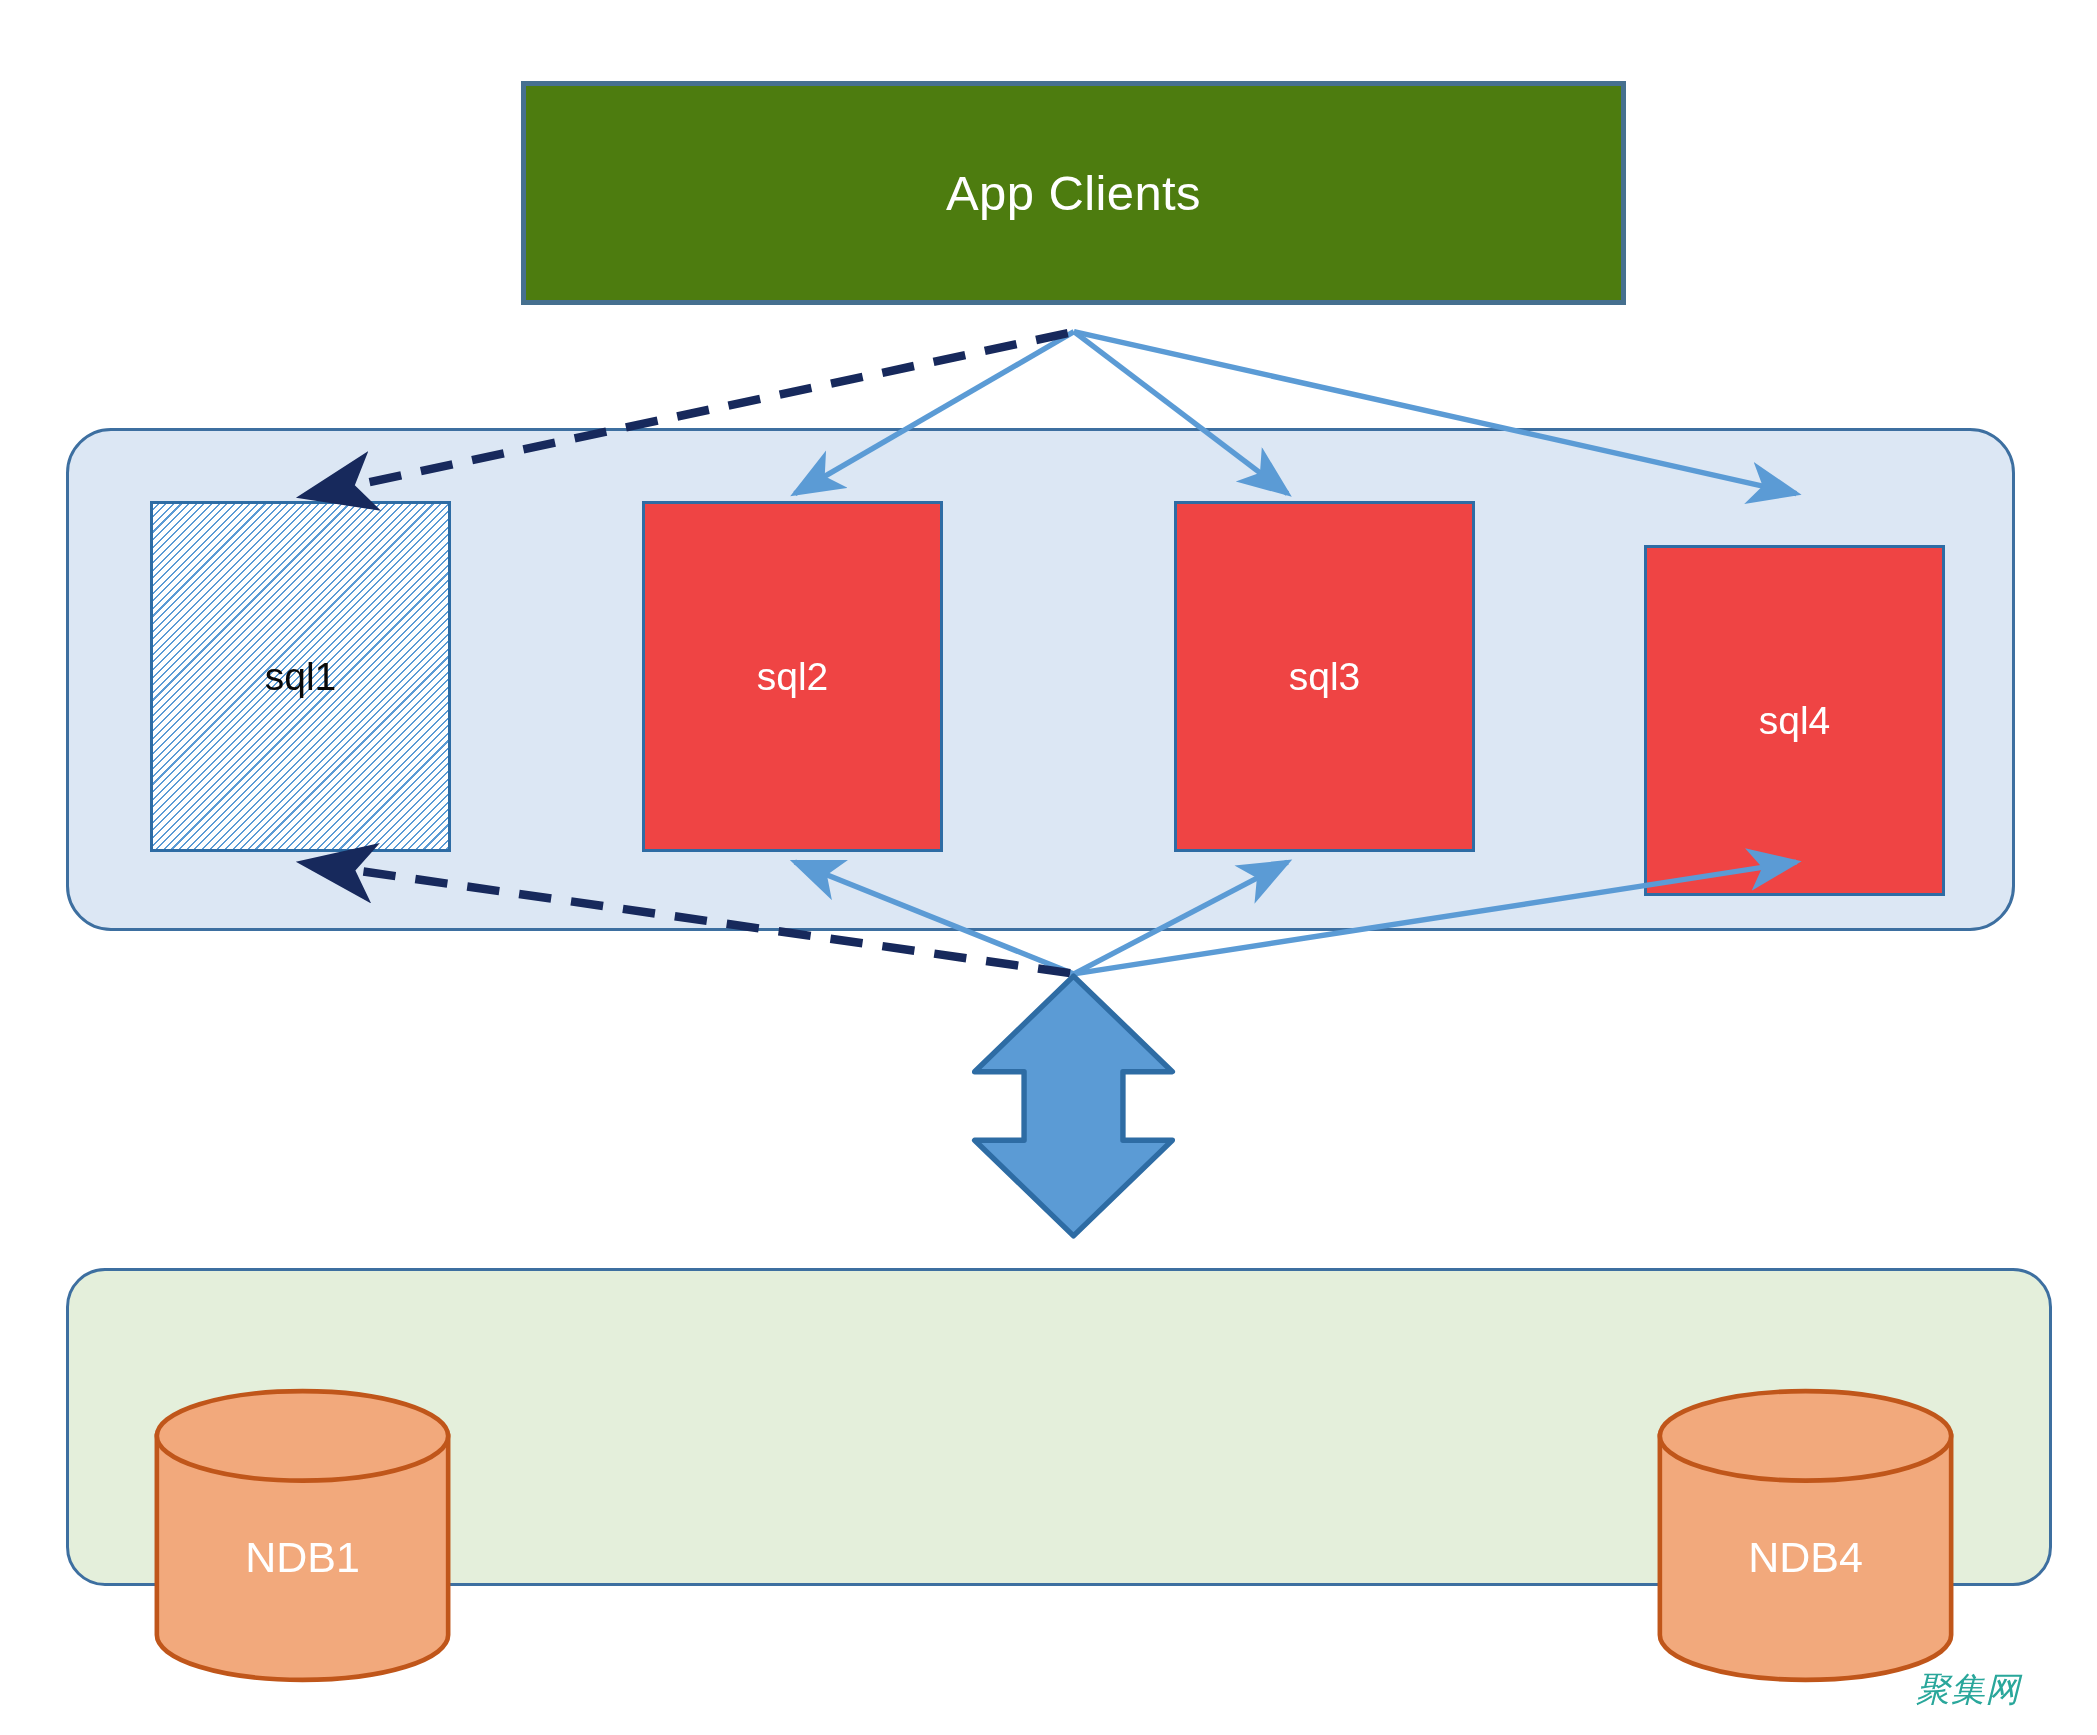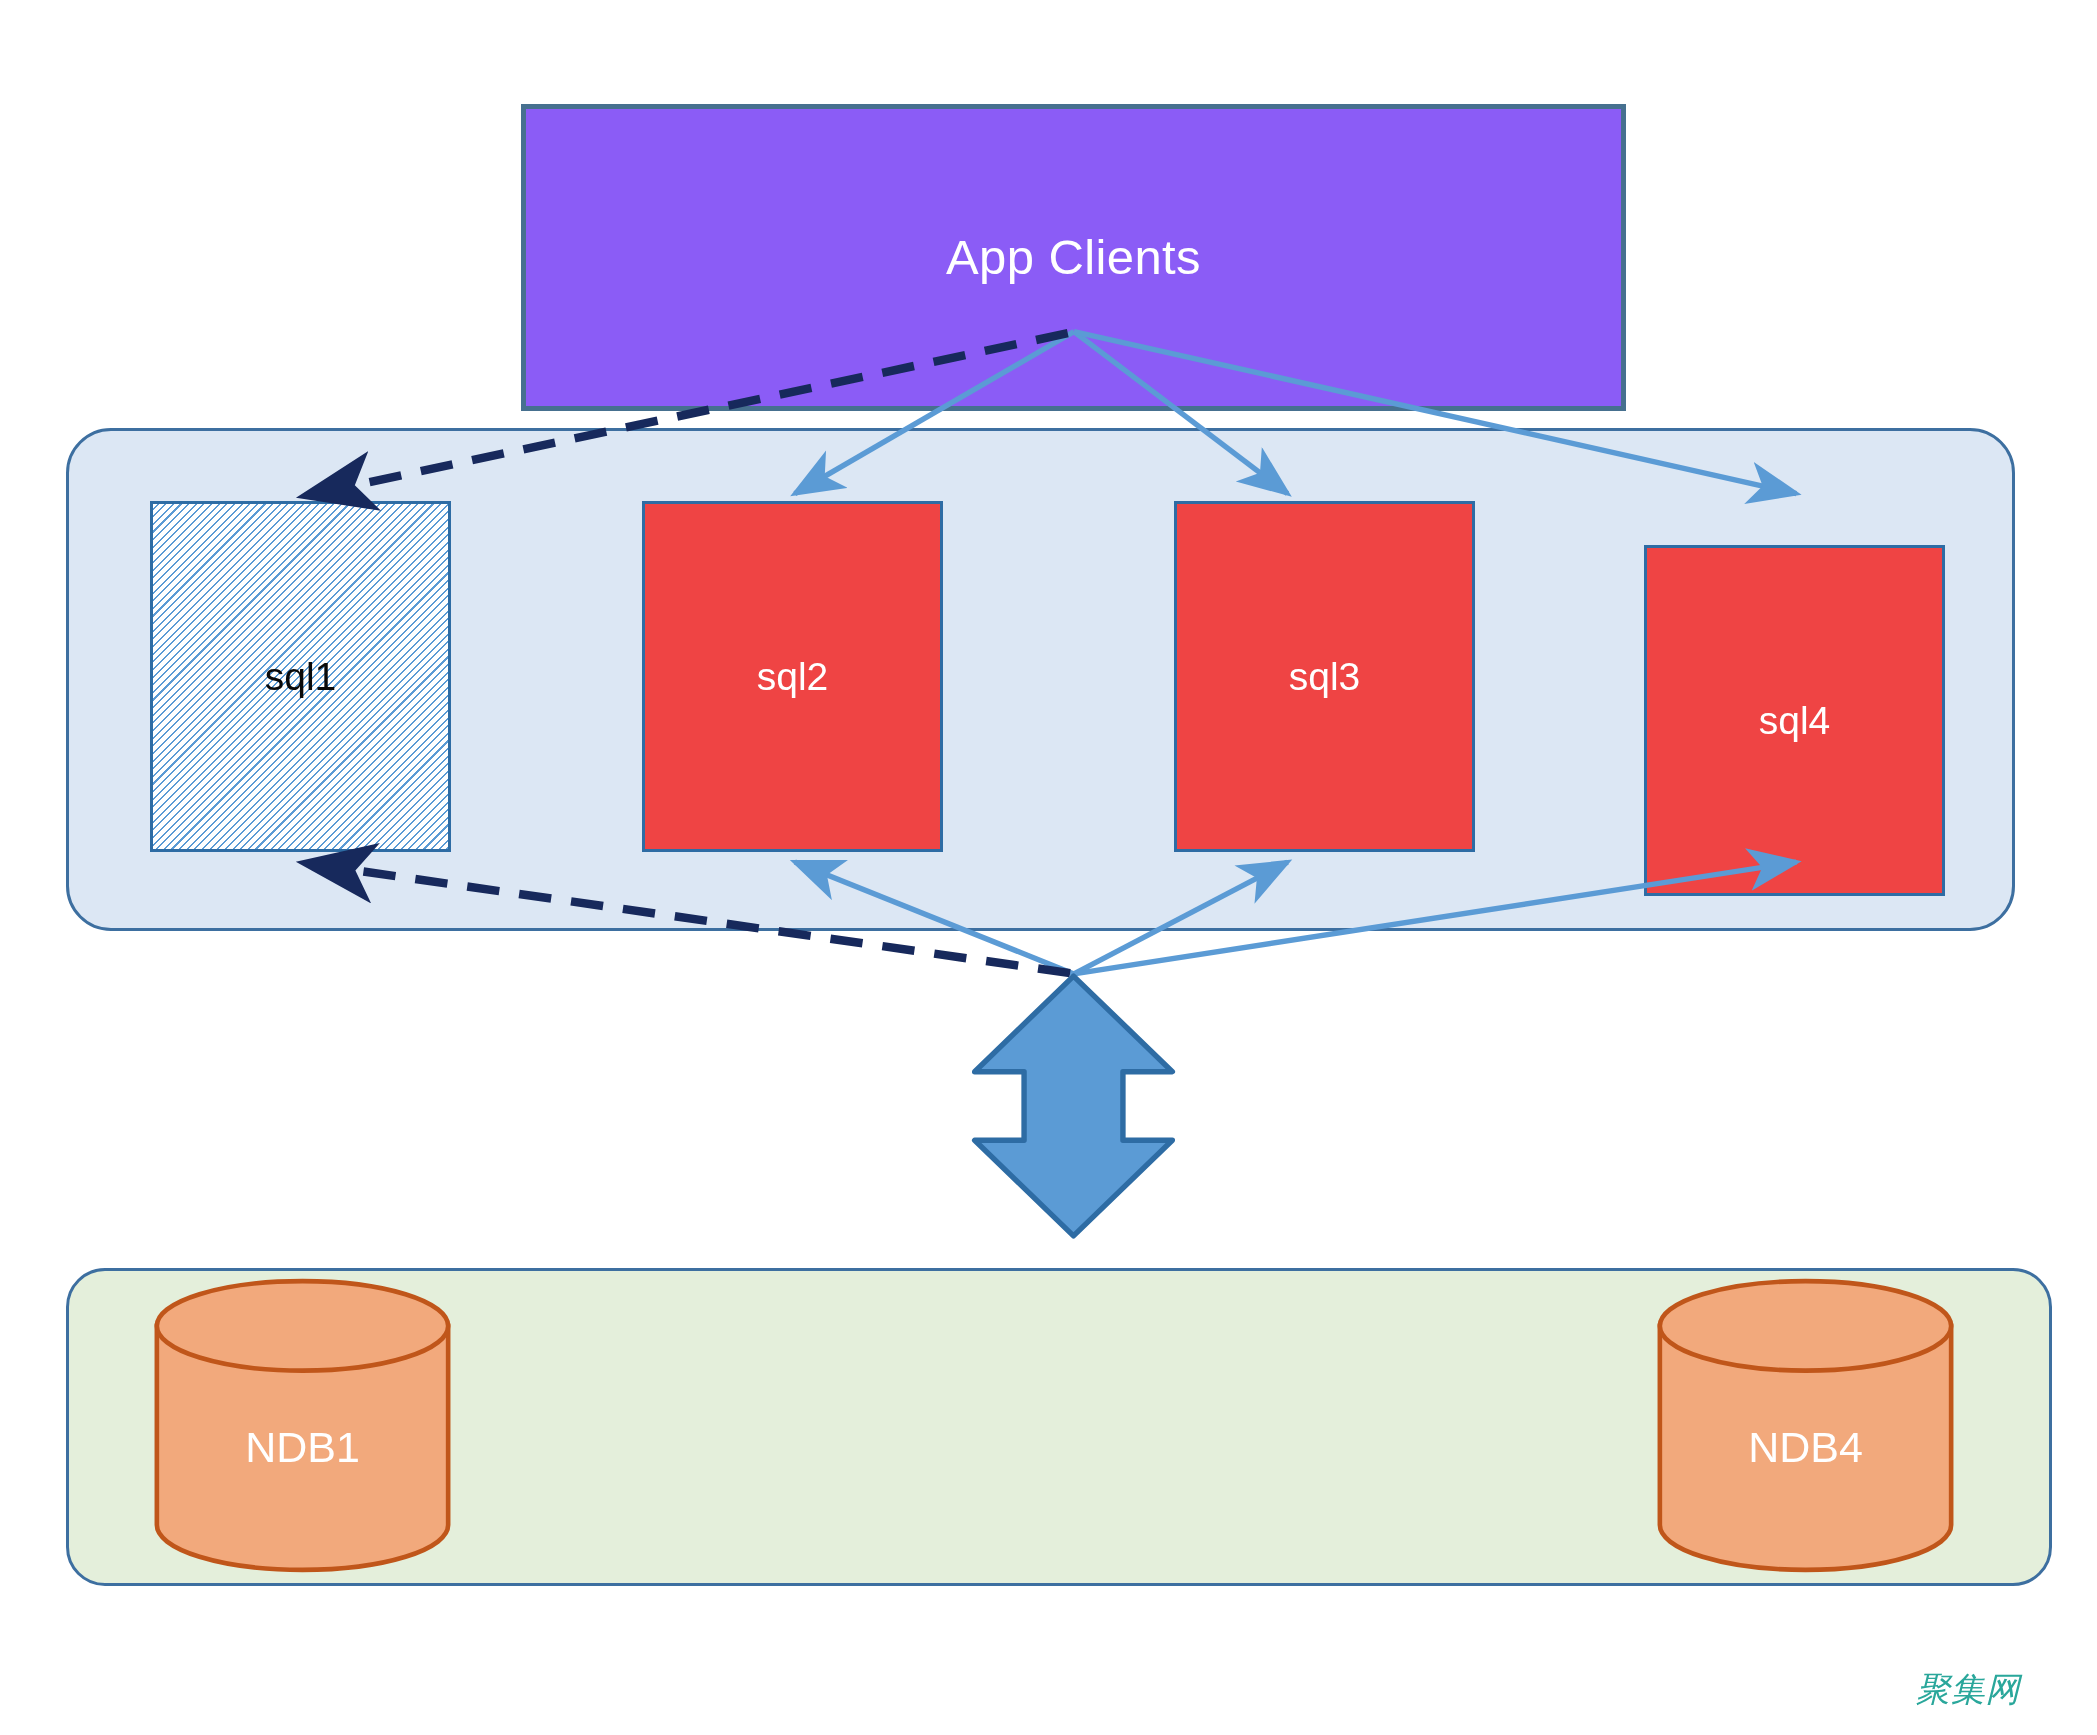--- a/index.html
+++ b/index.html
@@ -14,24 +14,24 @@
     position: relative;
     width: 2097px;
     height: 1735px;
     background: #ffffff;
     overflow: hidden;
   }
   
   #app-clients {
     position: absolute;
     left: 521px;
-    top: 104px;
+    top: 81px;
     width: 1105px;
-    height: 307px;
-    background: #8b5cf6;
+    height: 224px;
+    background: #4d7c0f;
     border: 5.4px solid #46708F;
     box-sizing: border-box;
     display: flex;
     align-items: center;
     justify-content: center;
   }
   #app-clients .label {
     color: #FFFFFF;
     font-size: 49px;
     letter-spacing: 0.4px;
@@ -91,21 +91,21 @@
   .sql-node.hatched .label {
     color: #0A0A0A;
   }
   #sql-node-1 { left: 150px; }
   #sql-node-2 { left: 642px; }
   #sql-node-3 { left: 1174px; }
   #sql-node-4 { left: 1644px; margin-top: 44px; }
   
   .ndb-node {
     position: absolute;
-    top: 1278px;
+    top: 1388px;
     width: 299px;
     height: 295px;
   }
   #ndb-node-1 { left: 153px; }
   #ndb-node-2 { left: 650px; }
   #ndb-node-3 { left: 1153px; }
   #ndb-node-4 { left: 1656px; }
   .ndb-node svg { display: block; width: 100%; height: 100%; }
   .ndb-node .label {
     position: absolute;

